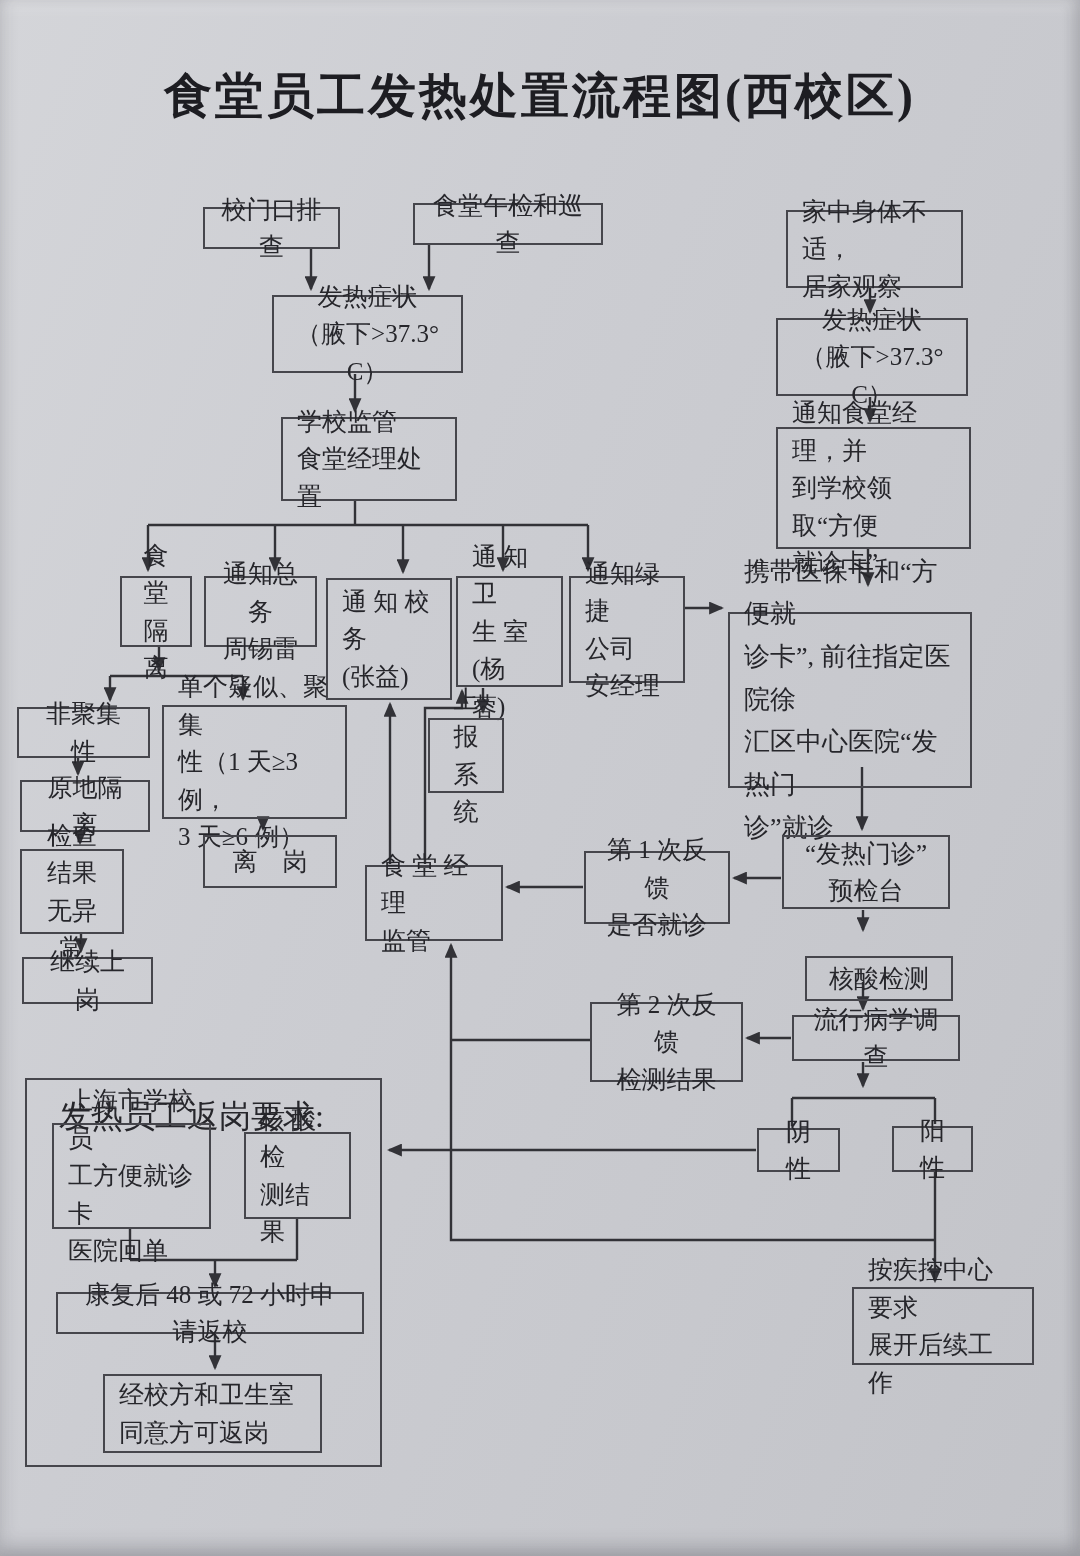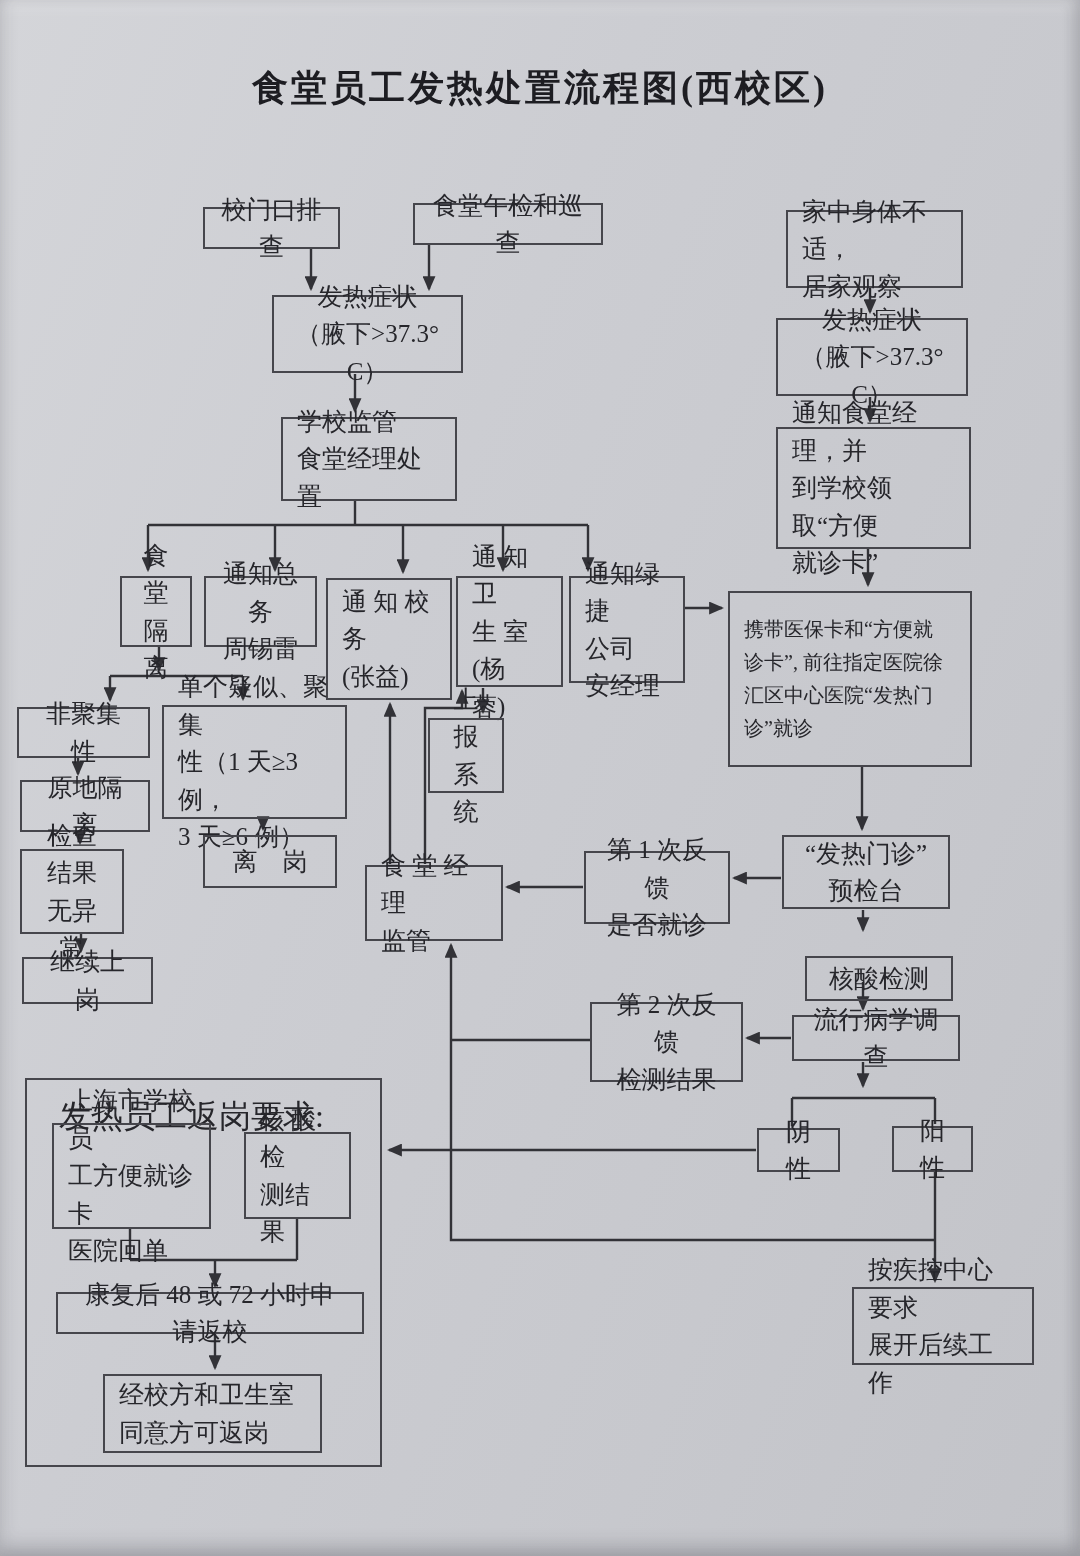--- a/index.html
+++ b/index.html
@@ -9,36 +9,36 @@
     margin:0 auto;
     background:linear-gradient(112deg,#d4d5d9 0%,#cccdd2 38%,#c7c8cd 72%,#c2c3c8 100%);
     box-shadow:inset 0 -10px 18px rgba(40,40,48,.22), inset 0 8px 14px rgba(255,255,255,.18), inset -6px 0 12px rgba(40,40,48,.10);
     overflow:hidden;
     font-family:"Liberation Serif","DejaVu Serif",serif;
     color:#26262b;
   }
   .title{
     position:absolute;left:0;top:64px;width:1080px;
     text-align:center;
-    font-size:36px;font-weight:bold;letter-spacing:3px;
+    font-size:48px;font-weight:bold;letter-spacing:3px;
     color:#1d1d22;
   }
   .node{
     position:absolute;
     border:2.4px solid #46464c;
     box-sizing:border-box;
     display:flex;flex-direction:column;justify-content:center;
     font-size:25px;line-height:1.5;
     white-space:pre-line;
     padding:3px 16px;
     background:transparent;
   }
   .center{align-items:center;text-align:center;}
   .left{align-items:flex-start;text-align:left;padding-left:14px;}
-  .lh-tall{line-height:1.64;font-size:20px;}
+  .lh-tall{line-height:1.64;font-size:26px;margin-top:21px;}
   .container-label{
     position:absolute;left:32px;top:12px;
     font-size:32px;white-space:nowrap;
   }
   svg.wires{position:absolute;left:0;top:0;z-index:1;}
   .node{z-index:2;}
 </style>
 </head>
 <body>
 

